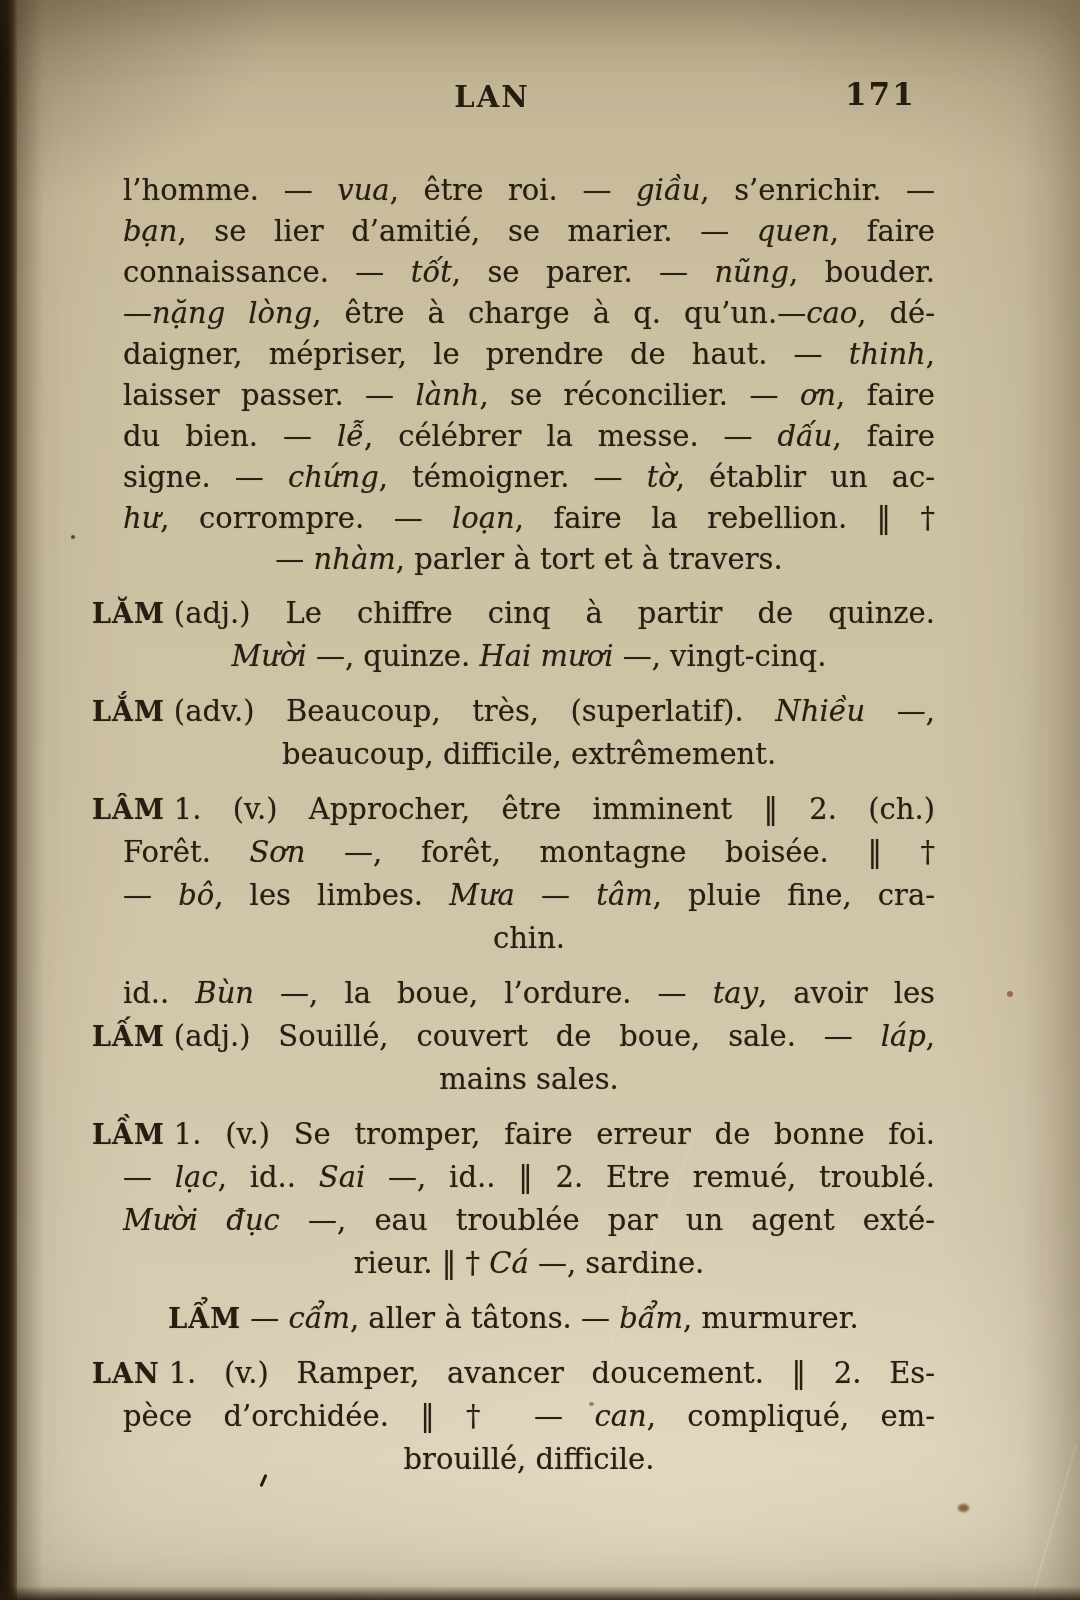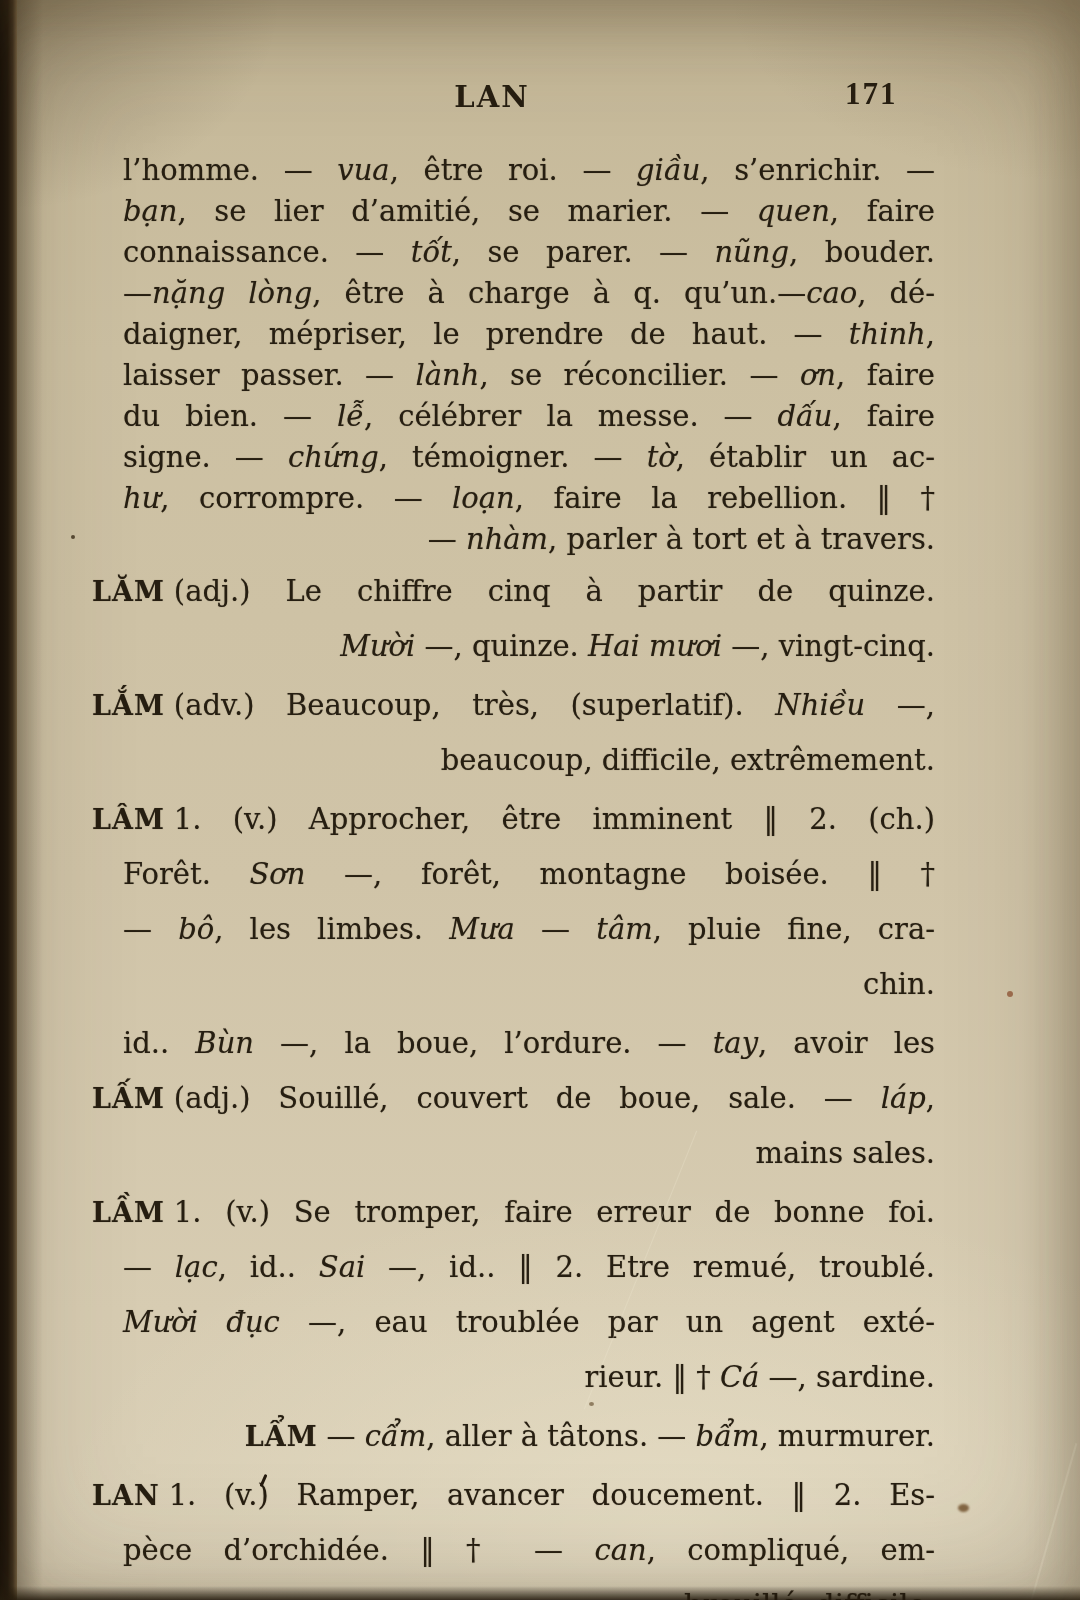--- a/index.html
+++ b/index.html
@@ -33,30 +33,30 @@
   .bottom-shadow{
     position:absolute;left:0;bottom:0;width:1080px;height:14px;
     background:linear-gradient(180deg,rgba(30,22,12,0),rgba(24,18,10,0.85));
   }
   .header-title{
     position:absolute;top:80px;left:392px;width:200px;
     text-align:center;font-weight:bold;font-size:29px;letter-spacing:2px;
   }
   .header-page-number{
     position:absolute;top:76px;left:845px;
-    font-weight:bold;font-size:31px;letter-spacing:2px;font-family:Liberation Serif, serif;
+    font-weight:bold;font-size:31px;letter-spacing:2px;
   }
   .textblock{
     position:absolute;left:92px;top:150px;width:843px;
     font-size:29px;
     text-shadow:0 0 1px rgba(38,28,14,0.45);
   }
-  .continuation{margin-left:31px;line-height:41px;}
-  .entry{margin-top:4px;line-height:55px;}
-  .line{text-align:right;}
+  .continuation{margin-left:31px;line-height:41px;margin-top:20px;}
+  .entry{margin-top:12px;line-height:43px;}
+  .line{text-align:center;}
   .line.j{text-align:justify;text-align-last:justify;}
   .line.ind{margin-left:31px;}
   .hw{font-weight:bold;font-size:27px;letter-spacing:1px;margin-right:9px;}
   i{font-style:italic;}
   .speck{position:absolute;border-radius:50%;pointer-events:none;}
   .sp1{left:958px;top:1504px;width:11px;height:8px;background:#6e4c27;filter:blur(1px);opacity:.8;}
   .sp2{left:262px;top:1474px;width:3px;height:13px;background:#241a0e;border-radius:2px;transform:rotate(24deg);}
   .sp3{left:1007px;top:991px;width:6px;height:6px;background:#8a4a2a;filter:blur(0.5px);opacity:.7;}
   .sp4{left:71px;top:535px;width:4px;height:4px;background:#3a2c18;opacity:.8;}
   .sp5{left:589px;top:1402px;width:5px;height:4px;background:#5d4526;filter:blur(0.5px);opacity:.6;}

